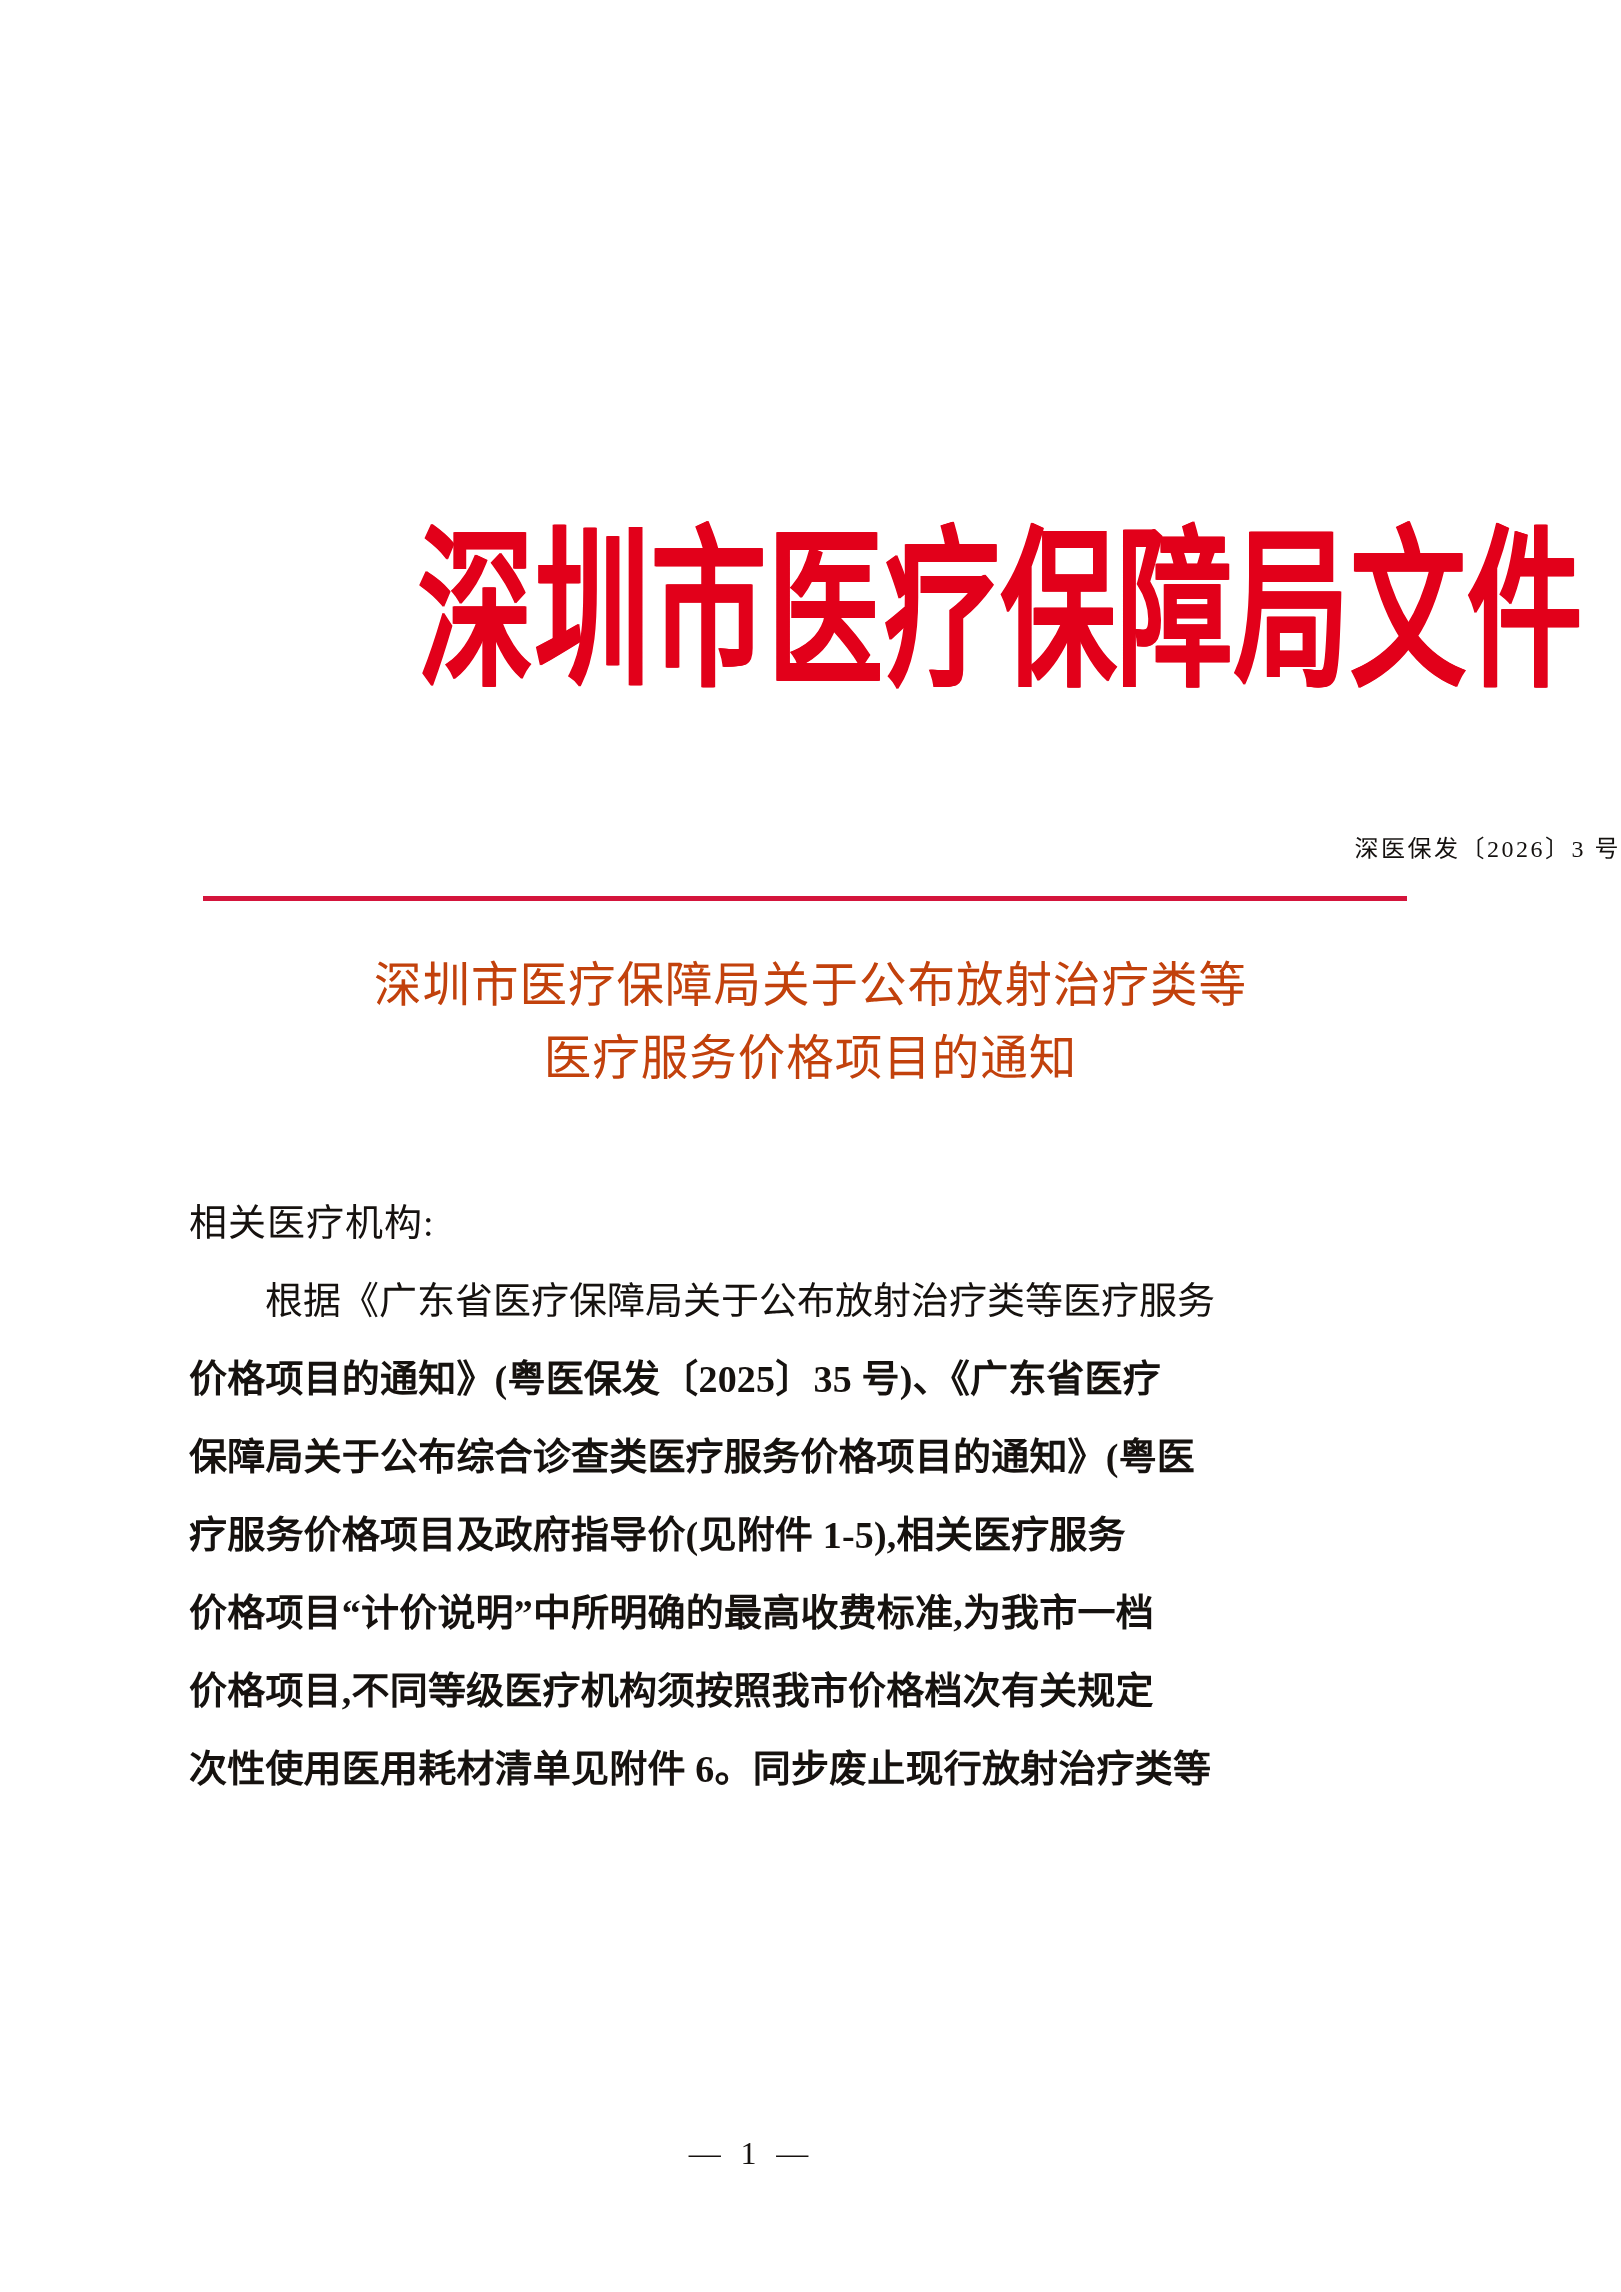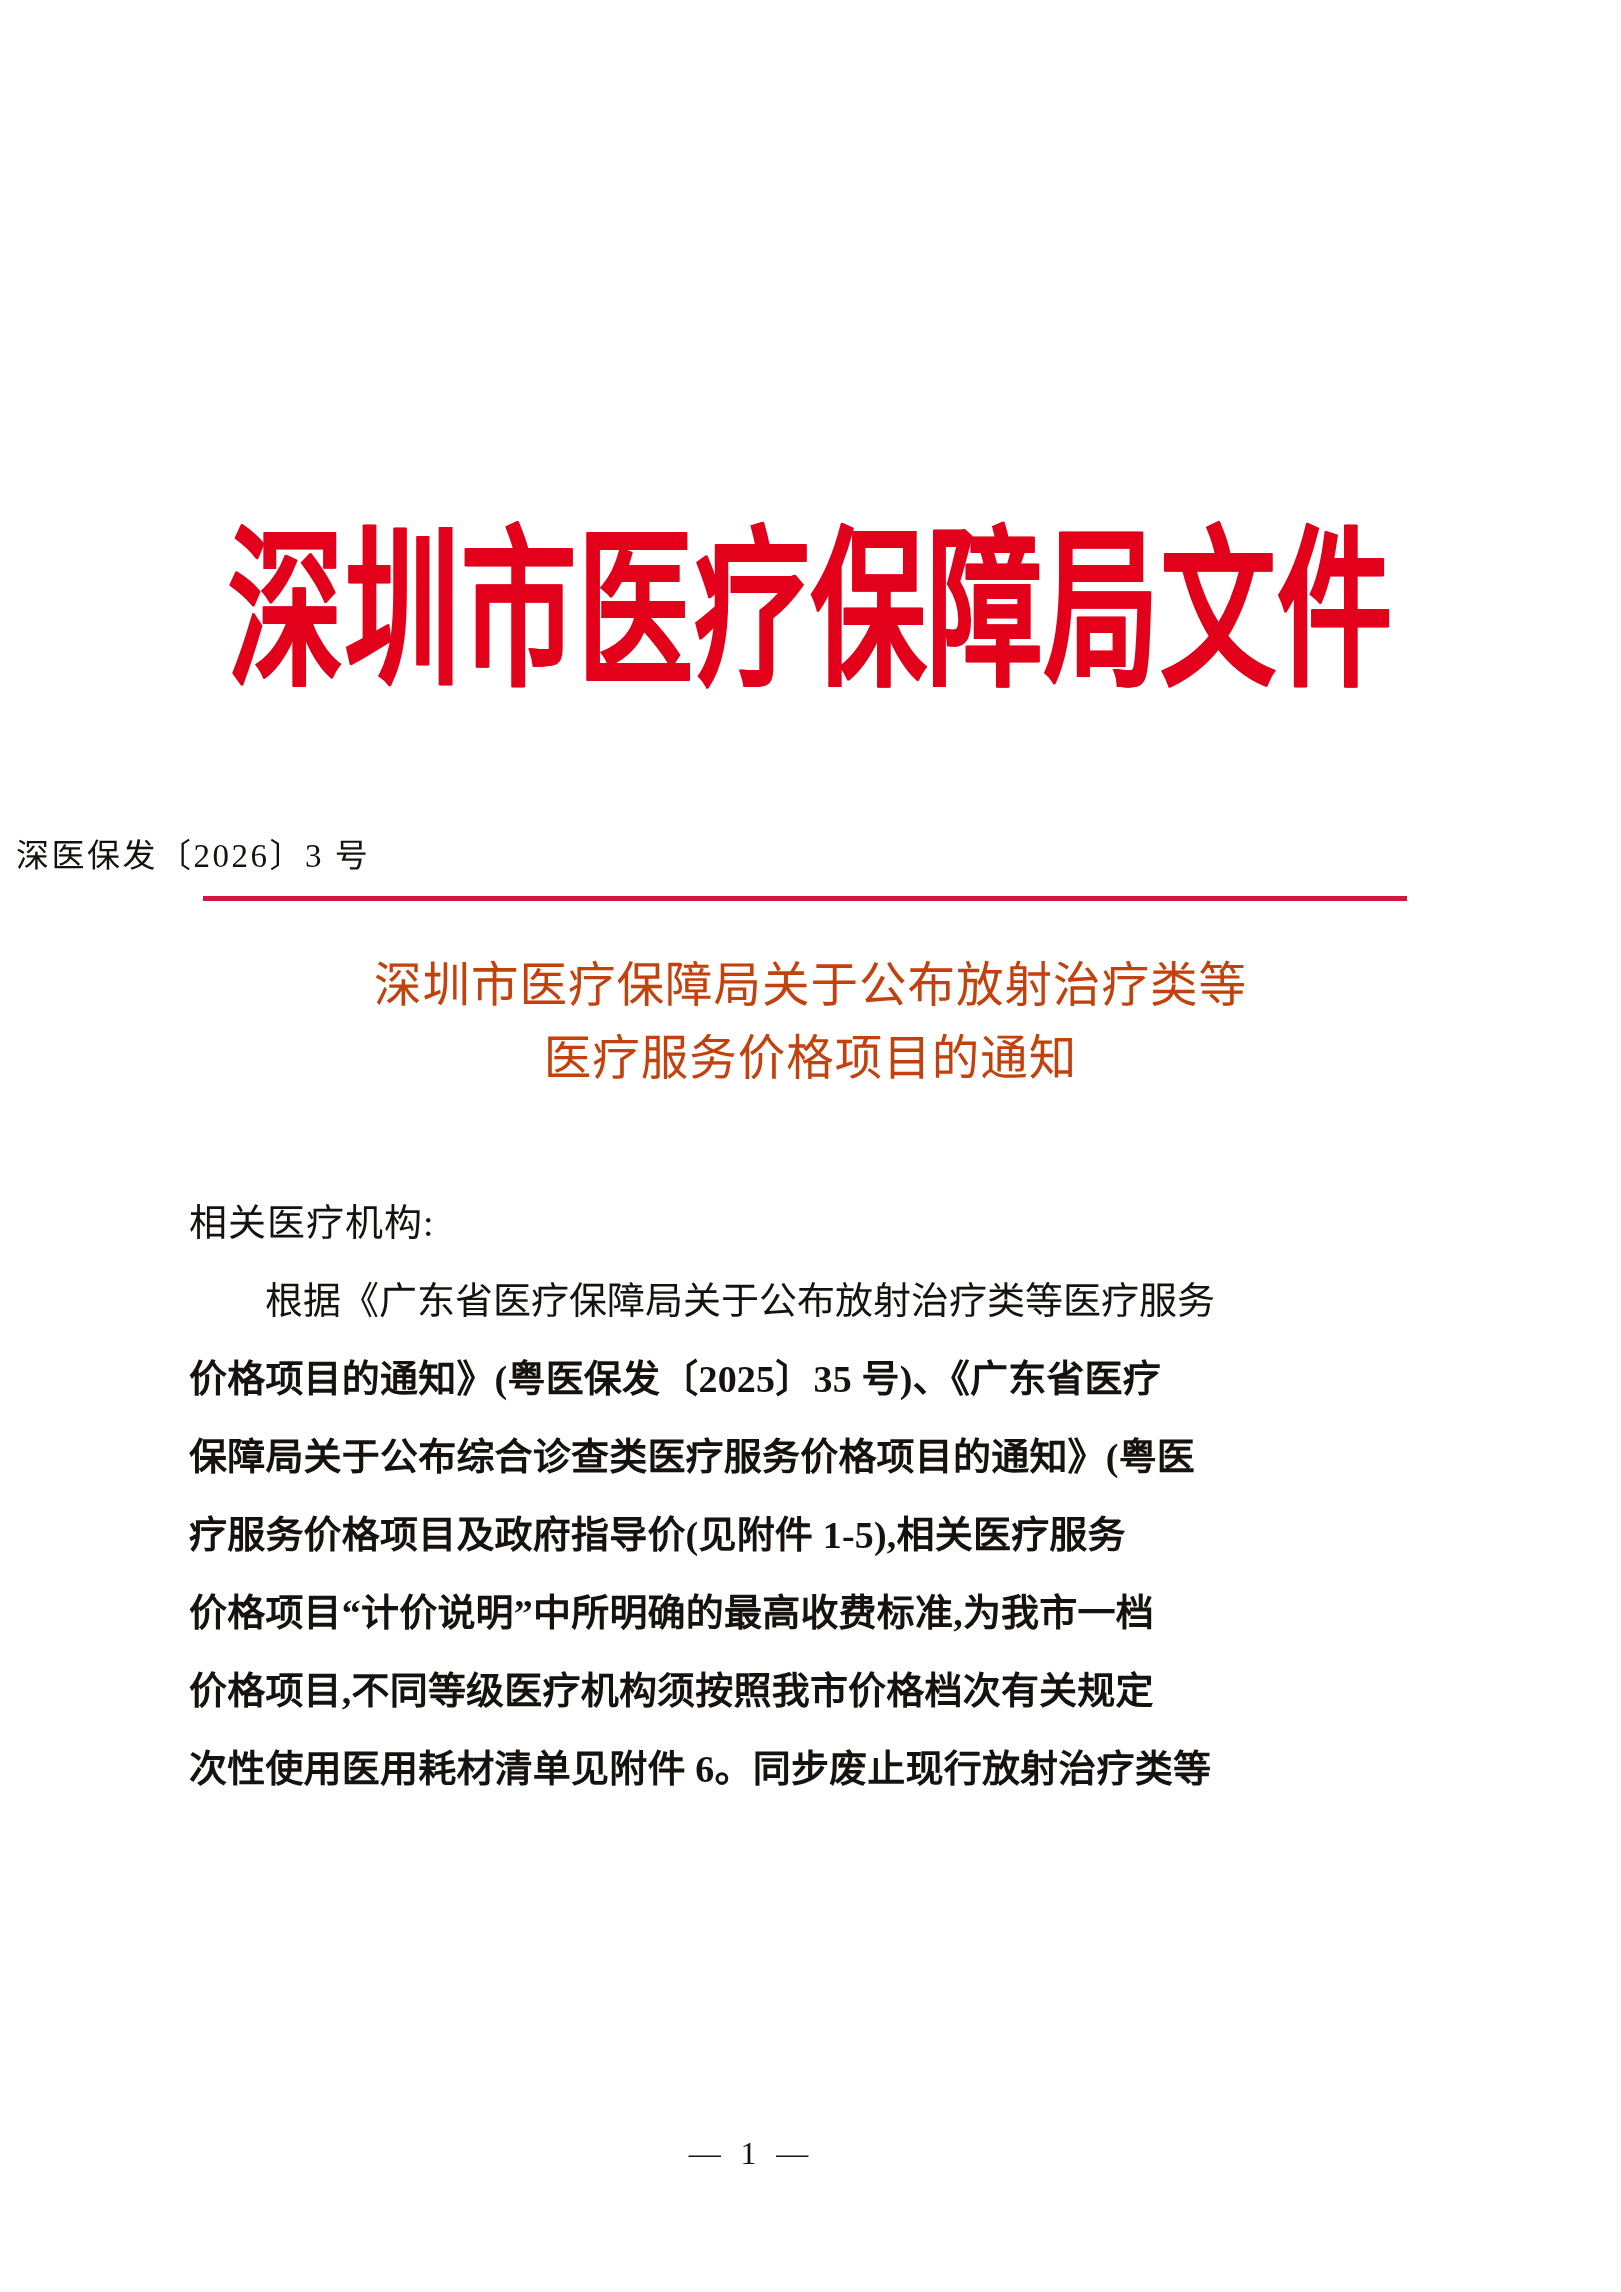--- a/index.html
+++ b/index.html
@@ -20,21 +20,21 @@
 
   
   .masthead-wrap {
     position: absolute;
     left: 0;
     right: 0;
     top: 525px;
     height: 176px;
     display: flex;
     align-items: center;
-    justify-content: center;
+    justify-content: flex-end;
   }
 
   .masthead {
     color: #E2001A;
     font-family: "Liberation Serif", "DejaVu Serif", serif;
     font-weight: bold;
     font-size: 122px;
     line-height: 1;
     letter-spacing: 2px;
     transform: scaleY(1.42) scaleX(0.94);
@@ -42,23 +42,23 @@
     white-space: nowrap;
     text-shadow: 0.8px 0 0 #E2001A, -0.8px 0 0 #E2001A;
   }
 
   
   .doc-number {
     position: absolute;
     left: 0;
     right: 0;
     top: 829px;
-    text-align: left;
+    text-align: right;
     font-family: "Liberation Serif", "DejaVu Serif", serif;
-    font-size: 33px;
+    font-size: 24px;
     color: #14110f;
     letter-spacing: 2.5px;
     white-space: nowrap;
     margin-left: 16px;
   }
 
   
   .red-rule {
     position: absolute;
     left: 203px;

